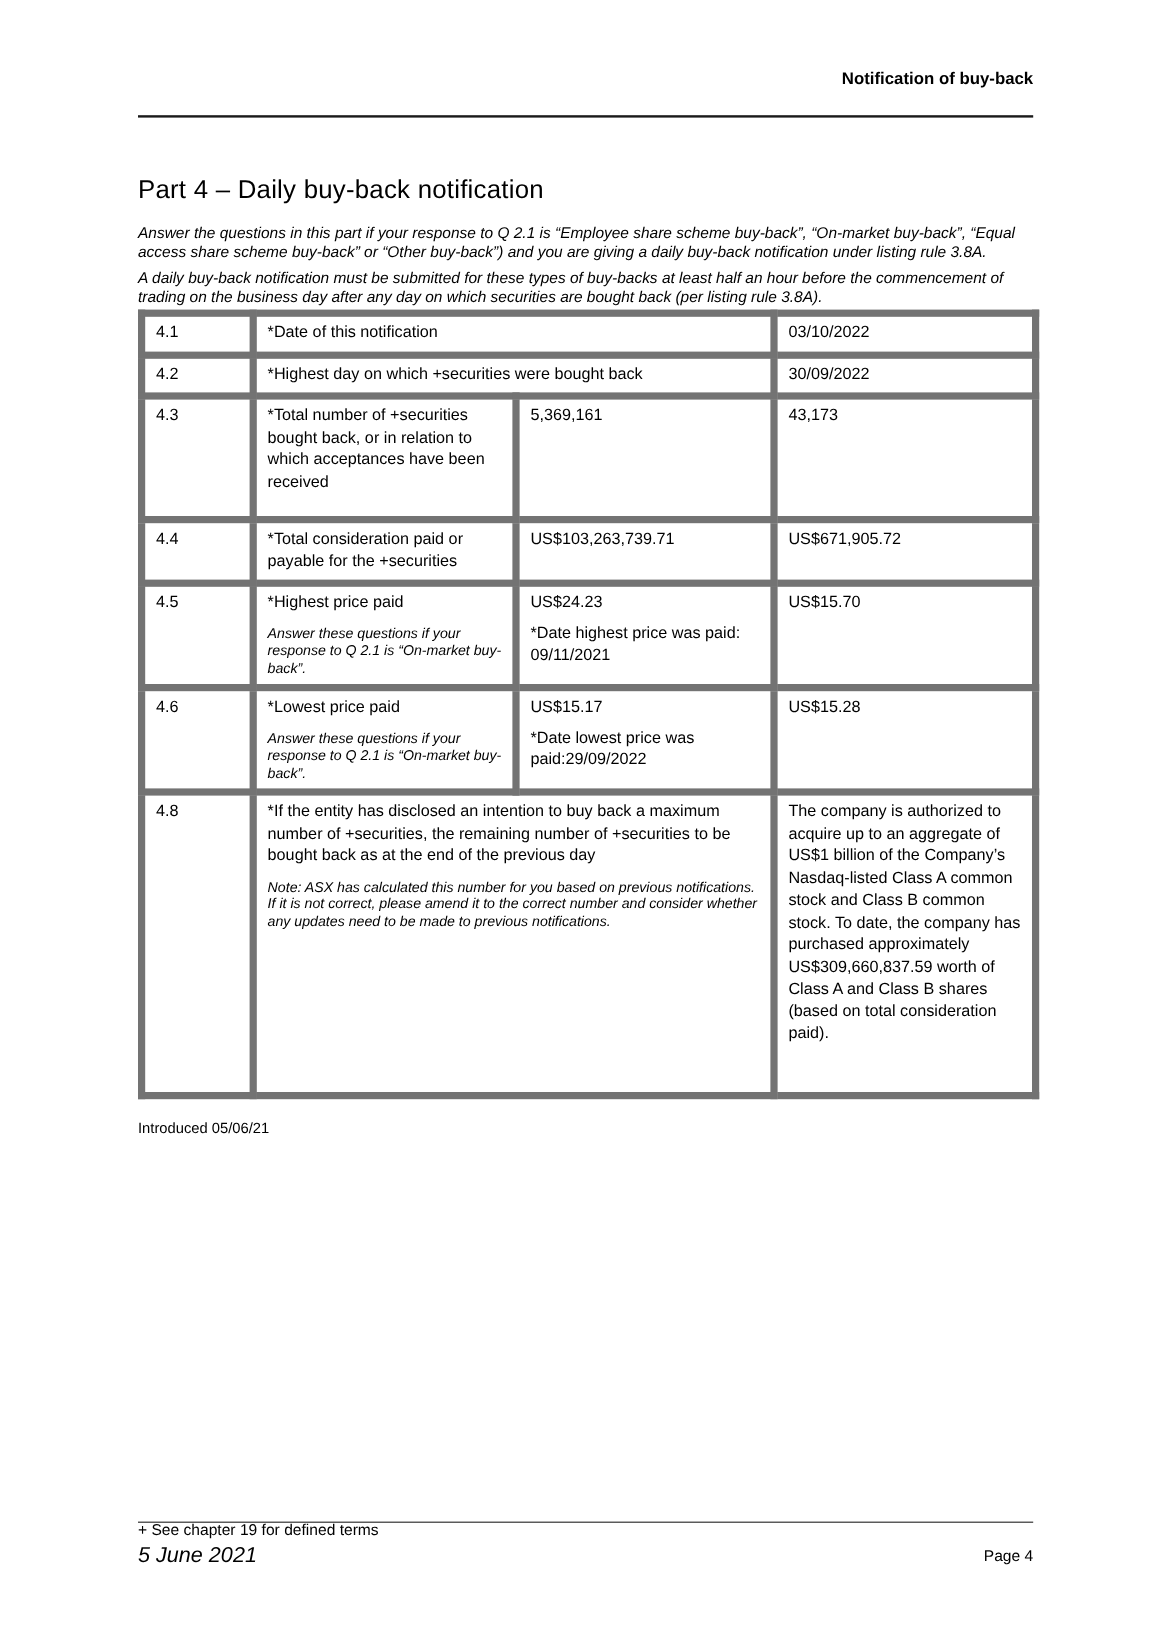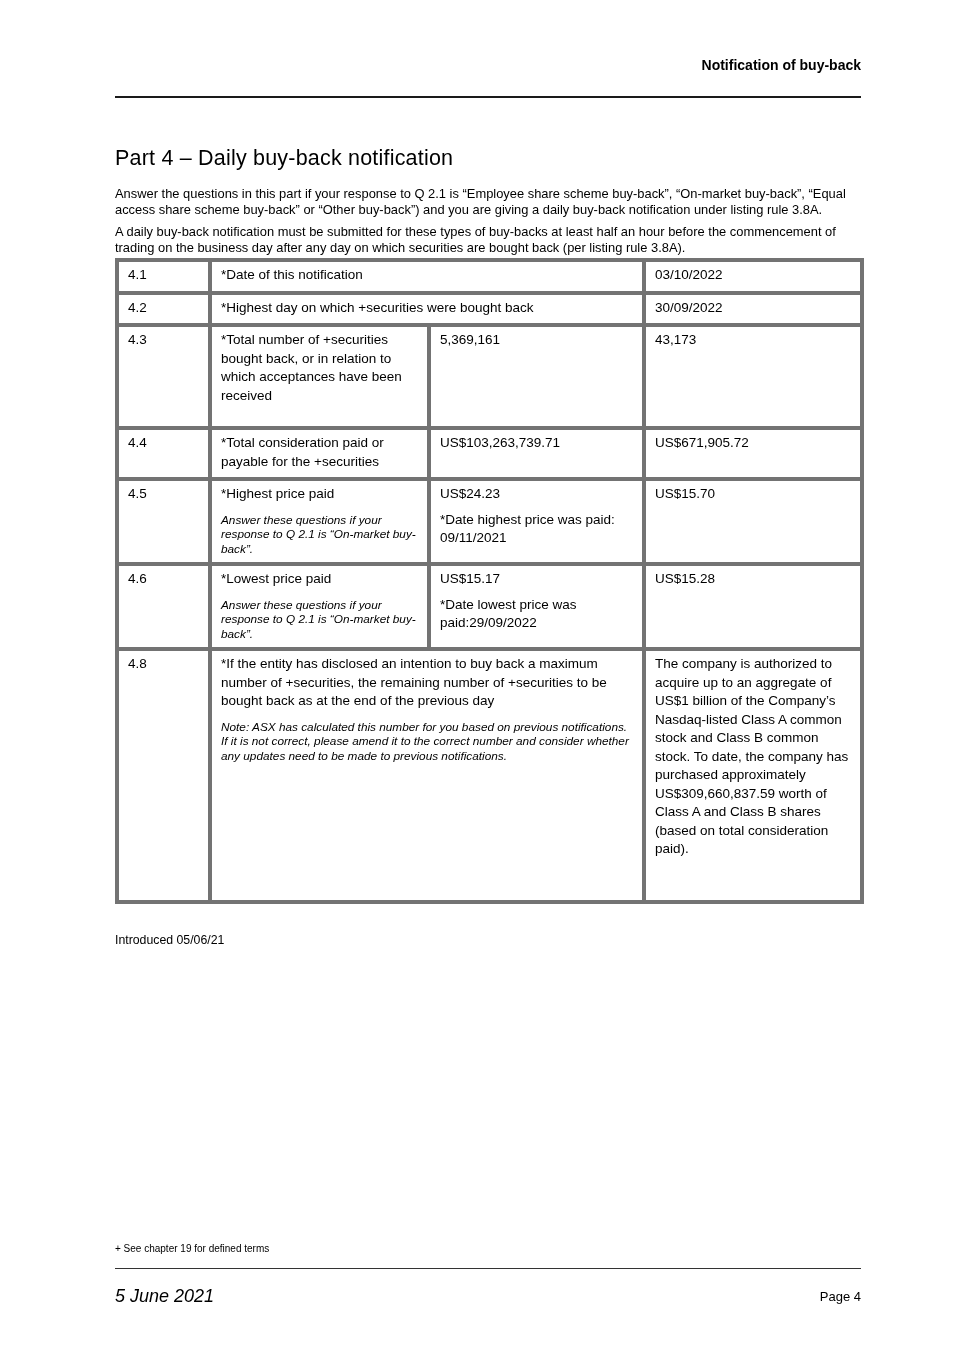--- a/index.html
+++ b/index.html
@@ -24,31 +24,31 @@
     border-top: 2px solid #1a1a1a; height: 0;
   }
 
   
   .part-title {
     position: absolute; top: 146px; left: 115px;
     font-size: 21.5px; font-weight: normal; letter-spacing: 0.2px;
   }
   .intro {
     position: absolute; top: 186px; left: 115px; width: 748px;
-    font-size: 12.9px; line-height: 15.5px;
+    font-style: italic; font-size: 12.9px; line-height: 15.5px;
   }
   .intro p { margin: 0 0 7px 0; }
 
   
   table.buyback {
     position: absolute; top: 258px; left: 115px;
     width: 745px; border-collapse: collapse; table-layout: fixed;
   }
   table.buyback td {
-    border: 4px solid #737373;
+    border: 6px solid #737373;
     padding: 4px 9px 6px 9px;
     vertical-align: top;
     font-size: 13.5px; line-height: 18.5px;
   }
   td.qnum { }
   td.colhead { font-weight: bold; }
   .cell-note {
     font-style: italic; font-size: 11.8px; line-height: 14.5px; margin-top: 9px;
   }
   .val-sub { margin-top: 7px; }
@@ -64,22 +64,22 @@
     position: absolute; top: 933px; left: 115px;
     font-size: 12.3px;
   }
 
   
   .footer-rule {
     position: absolute; top: 1268px; left: 115px; right: 104px;
     border-top: 1.5px solid #333; height: 0;
   }
   .footer-terms {
-    position: absolute; top: 1241px; left: 115px;
-    font-size: 10px; line-height: 15px;
+    position: absolute; top: 1267px; left: 115px;
+    font-size: 13px; line-height: 15px;
   }
   .footer-date {
     position: absolute; top: 1289px; left: 115px;
     font-size: 18px; font-style: italic; line-height: 15px;
   }
   .footer-page {
     position: absolute; top: 1289px; right: 104px;
     font-size: 13px; line-height: 15px;
   }
 </style>

